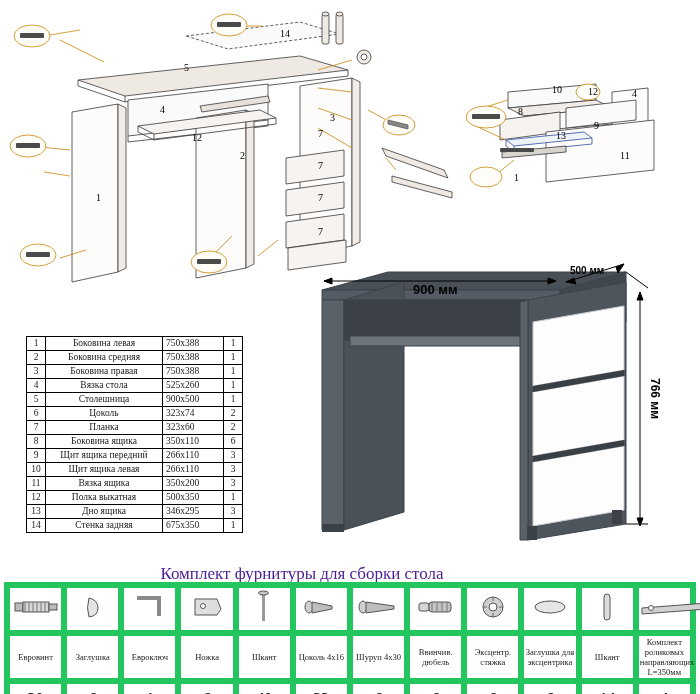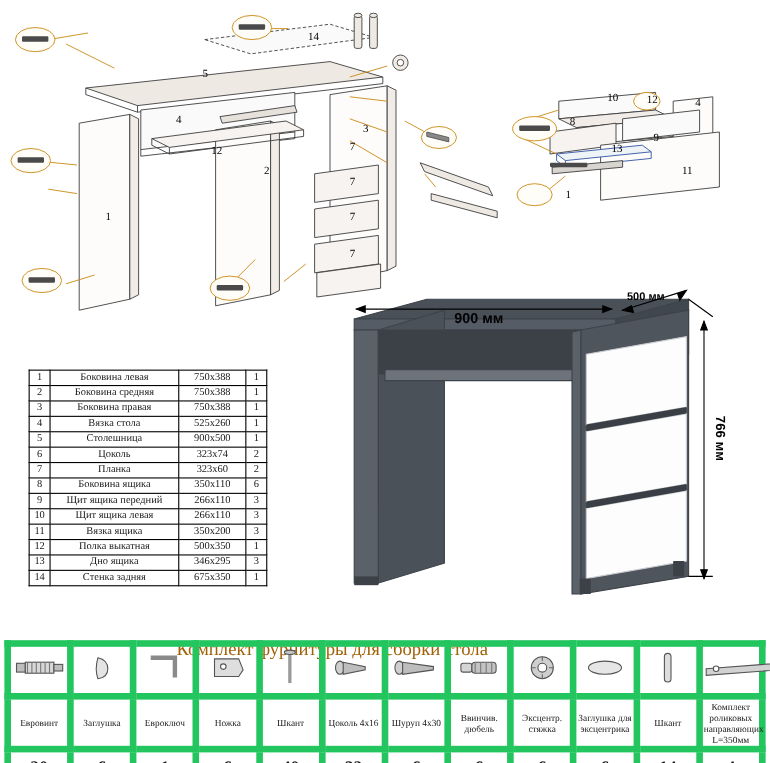--- a/index.html
+++ b/index.html
@@ -23,30 +23,30 @@
   }
   .parts-table td{
     border:1px solid #000;
     padding:0px 3px;
     height:13px;
     line-height:13px;
     white-space:nowrap;
   }
   .parts-table td.num{width:12px;text-align:center;}
   .parts-table td.name{width:110px;text-align:center;}
-  .parts-table td.dim{width:54px;text-align:center;}
+  .parts-table td.dim{width:54px;text-align:left;}
   .parts-table td.qty{width:12px;text-align:center;}
 
   
   .kit-title{
-    position:absolute;left:0;top:580px;width:604px;
+    position:absolute;left:0;top:564px;width:604px;
     text-align:center;
     font-family:"Liberation Serif", serif;
     font-size:17px;
-    color:#a16207;
+    color:#4c1d95;
   }
   .kit{
     position:absolute;left:4px;top:582px;width:692px;
     border-collapse:collapse;
     table-layout:fixed;
   }
   .kit td{border:6px solid #22c55e;text-align:center;vertical-align:middle;}
   .kit tr.icons td{height:42px;padding:0;}
   .kit tr.labels td{
     height:34px;

